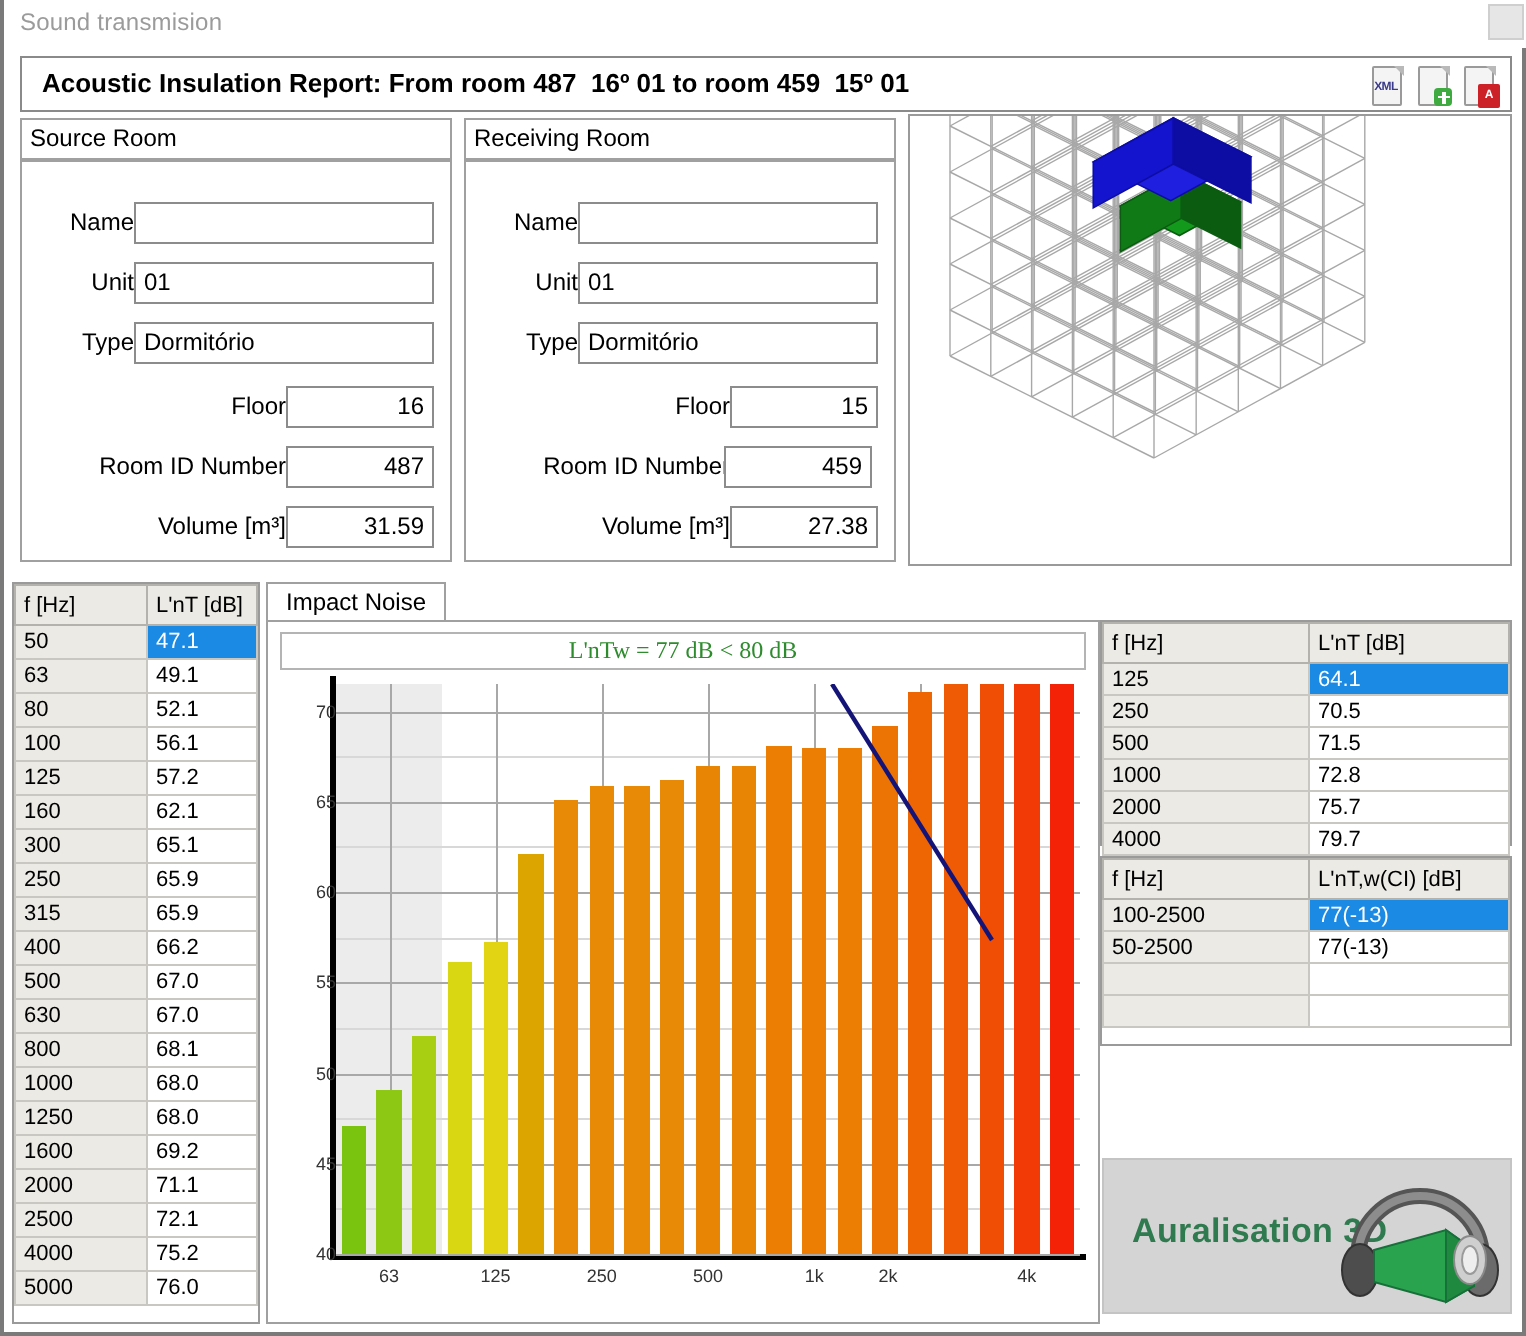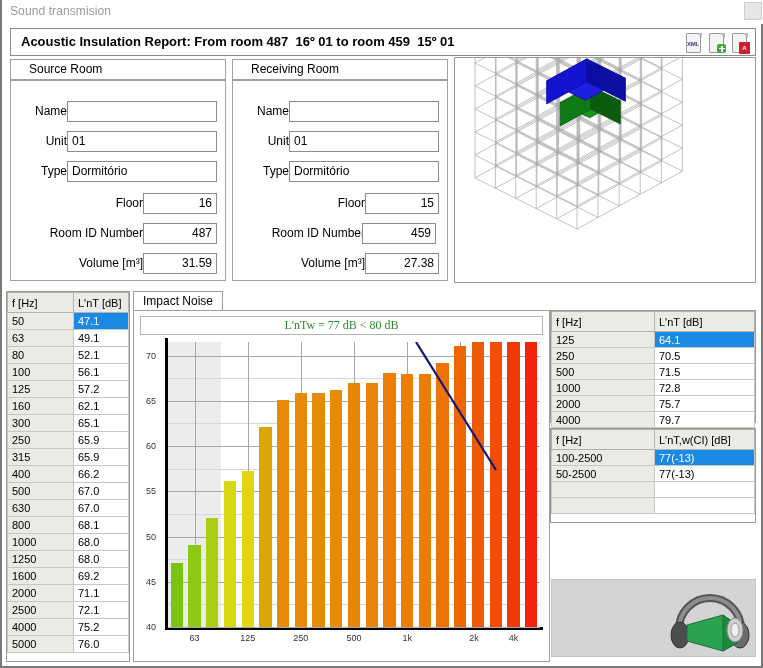--- a/index.html
+++ b/index.html
@@ -75,21 +75,21 @@
   .pdf-badge{
     position:absolute;right:-1px;bottom:-1px;width:11px;height:12px;
     background:#cc2127;border-radius:1px;
     color:#fff;font-size:6px;font-weight:bold;line-height:12px;text-align:center;
   }
   
   .gb-tab{
     position:absolute;height:21px;
     background:#ffffff;border:1px solid #a0a0a0;
     box-sizing:border-box;
-    font-size:12px;line-height:19px;padding-left:18px;color:#000;
+    font-size:12px;line-height:19px;padding-left:4px;color:#000;
   }
   .gb-body{
     position:absolute;
     background:#ffffff;border:1px solid #a0a0a0;
     box-sizing:border-box;
   }
   .fieldrow{position:absolute;height:22px;}
   .flabel{
     position:absolute;right:0;top:3px;
     font-size:12px;color:#000;white-space:nowrap;
@@ -153,21 +153,21 @@
     position:absolute;left:34px;top:31px;width:372px;height:285px;
     background:#ffffff;
   }
   .plot-band{
     position:absolute;top:0;height:100%;background:#ececec;
   }
   .gl-h{position:absolute;left:0;width:100%;height:1px;background:#a8a8a8;}
   .gl-hm{position:absolute;left:0;width:100%;height:1px;background:#d8d8d8;}
   .gl-v{position:absolute;top:0;width:1px;height:100%;background:#a8a8a8;}
   .ytick{
-    position:absolute;right:100%;margin-right:12px;
+    position:absolute;right:100%;margin-right:0;
     font-size:9px;color:#333;transform:translateY(-50%);
     white-space:nowrap;
   }
   .xtick{
     position:absolute;top:100%;margin-top:6px;
     font-size:9px;color:#333;transform:translateX(-50%);
     white-space:nowrap;
   }
   .axis-y{position:absolute;left:-3px;top:-4px;width:3px;height:calc(100% + 4px);background:#000;}
   .axis-x{position:absolute;left:-3px;bottom:-3px;width:calc(100% + 6px);height:3px;background:#000;}
@@ -553,21 +553,21 @@
         <div class="xtick" style="left: 26.5714px;">63</div>
         <div class="gl-v" style="left: 79.7143px;"></div>
         <div class="xtick" style="left: 79.7143px;">125</div>
         <div class="gl-v" style="left: 132.857px;"></div>
         <div class="xtick" style="left: 132.857px;">250</div>
         <div class="gl-v" style="left: 186px;"></div>
         <div class="xtick" style="left: 186px;">500</div>
         <div class="gl-v" style="left: 239.143px;"></div>
         <div class="xtick" style="left: 239.143px;">1k</div>
         <div class="gl-v" style="left: 292.286px;"></div>
-        <div class="xtick" style="left: 306px;">2k</div>
+        <div class="xtick" style="left: 276px;">2k</div>
         <div class="gl-v" style="left: 345.429px;"></div>
         <div class="xtick" style="left: 345.429px;">4k</div>
         <div class="bar" title="50 Hz: 47.1 dB" style="left: 2.65714px; width: 12.4px; height: 64.2381px; background: rgb(122, 195, 15); border-color: rgb(122, 195, 15);"></div>
         <div class="bar" title="63 Hz: 49.1 dB" style="left: 20.3714px; width: 12.4px; height: 82.3333px; background: rgb(140, 200, 20); border-color: rgb(140, 200, 20);"></div>
         <div class="bar" title="80 Hz: 52.1 dB" style="left: 38.0857px; width: 12.4px; height: 109.476px; background: rgb(168, 207, 18); border-color: rgb(168, 207, 18);"></div>
         <div class="bar" title="100 Hz: 56.1 dB" style="left: 55.8px; width: 12.4px; height: 145.667px; background: rgb(217, 214, 18); border-color: rgb(217, 214, 18);"></div>
         <div class="bar" title="125 Hz: 57.2 dB" style="left: 73.5143px; width: 12.4px; height: 155.619px; background: rgb(226, 212, 18); border-color: rgb(226, 212, 18);"></div>
         <div class="bar" title="160 Hz: 62.1 dB" style="left: 91.2286px; width: 12.4px; height: 199.952px; background: rgb(221, 165, 0); border-color: rgb(221, 165, 0);"></div>
         <div class="bar" title="200 Hz: 65.1 dB" style="left: 108.943px; width: 12.4px; height: 227.095px; background: rgb(233, 138, 6); border-color: rgb(233, 138, 6);"></div>
         <div class="bar" title="250 Hz: 65.9 dB" style="left: 126.657px; width: 12.4px; height: 234.333px; background: rgb(233, 138, 6); border-color: rgb(233, 138, 6);"></div>
@@ -650,20 +650,21 @@
           </tr>
           <tr>
             <td class="k" style="height: 13px;"></td>
             <td class="v" style="height: 13px;"></td>
           </tr>
         </tbody>
       </table>
   </div>
 
   <div class="logo">
+    <div class="logo-text">Auralisation 3D</div>
     <svg width="90" height="70" viewBox="0 0 90 70" style="position:absolute;left:113px;top:5px;">
       <path d="M14 44 A31 31 0 0 1 76 44" fill="none" stroke="#555" stroke-width="8" stroke-linecap="round"></path>
       <path d="M14 44 A31 31 0 0 1 76 44" fill="none" stroke="#8d8d8d" stroke-width="4" stroke-linecap="round"></path>
       <ellipse cx="15" cy="50" rx="9" ry="13" fill="#4d4d4d" stroke="#333" stroke-width="1"></ellipse>
       <ellipse cx="75" cy="50" rx="9" ry="13" fill="#6b6b6b" stroke="#333" stroke-width="1"></ellipse>
       <polygon points="22,40 58,30 72,40 72,58 58,66 22,56" fill="#2aa34f" stroke="#17703a" stroke-width="1"></polygon>
       <polygon points="58,30 72,40 72,58 58,66" fill="#1f8a3f" stroke="#17703a" stroke-width="1"></polygon>
       <ellipse cx="70" cy="45" rx="8" ry="12" fill="#cfcfcf" stroke="#8a8a8a" stroke-width="1"></ellipse>
       <ellipse cx="70" cy="45" rx="4" ry="7" fill="#eeeeee" stroke="#9a9a9a" stroke-width="1"></ellipse>
     </svg>

